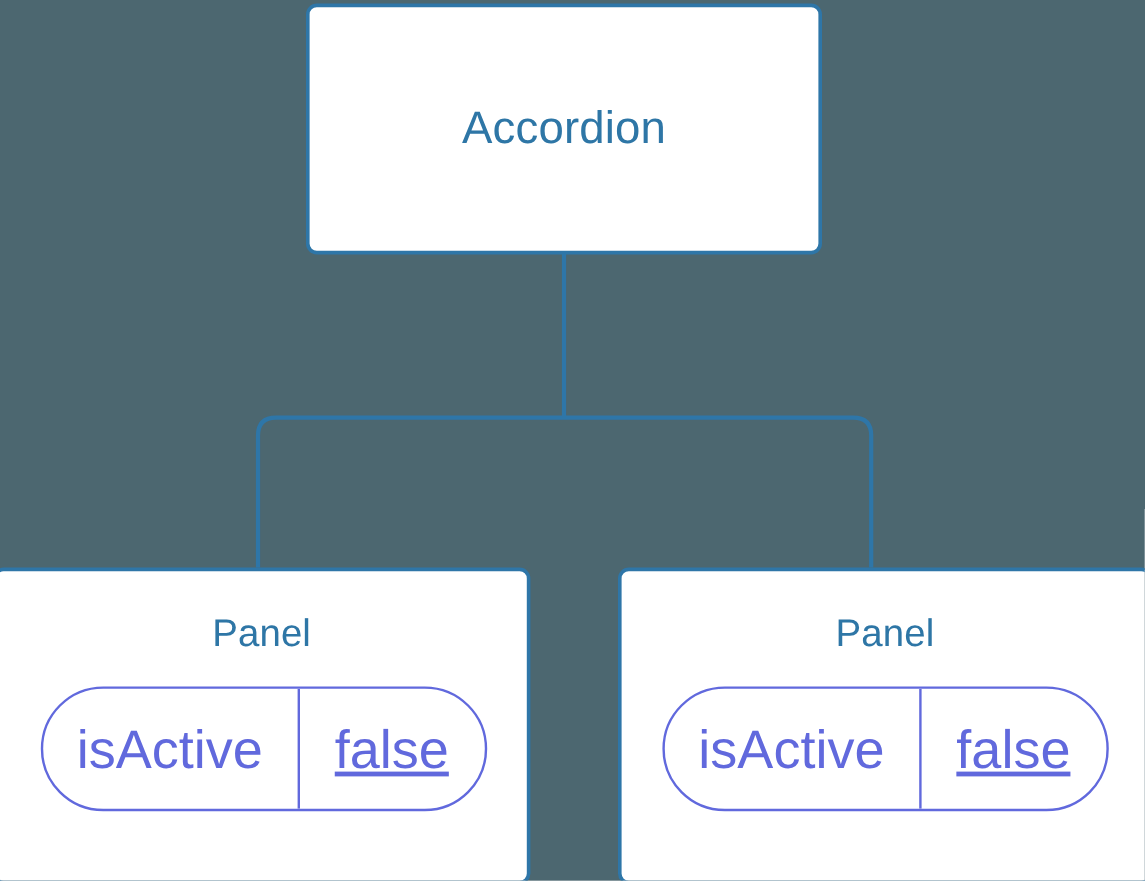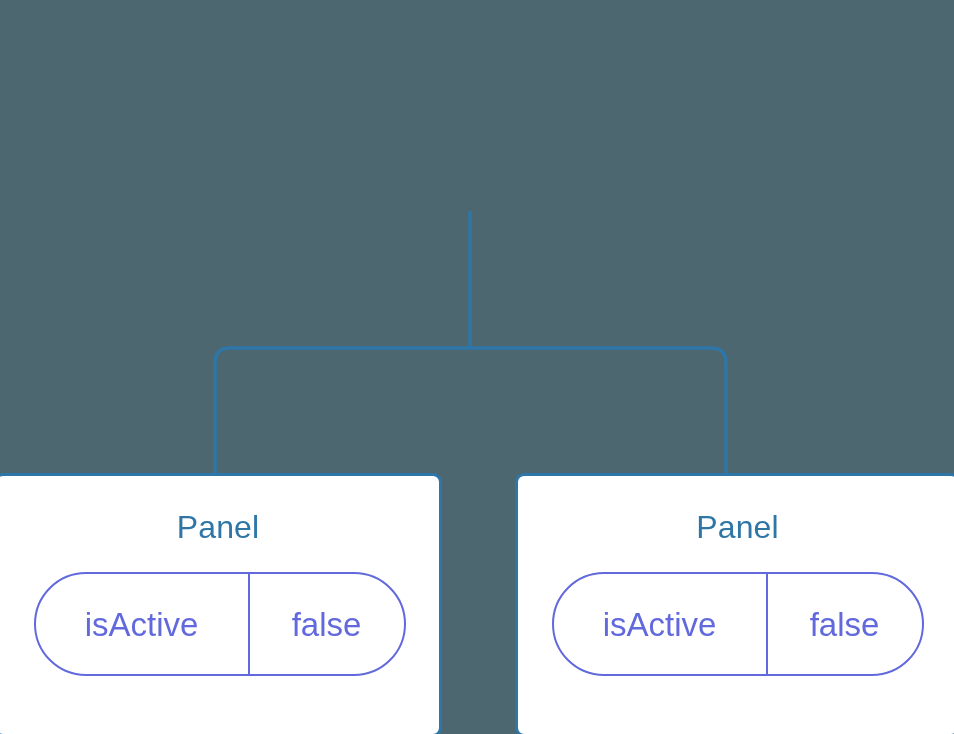--- a/index.html
+++ b/index.html
@@ -93,48 +93,52 @@
     background: #ffffff;
     box-sizing: border-box;
     overflow: hidden;
   }
 
   .prop-key, .prop-value {
     display: flex;
     align-items: center;
     justify-content: center;
     color: #6169dd;
-    font-size: 33px;
+    font-size: 45px;
     line-height: 1;
     white-space: nowrap;
     box-sizing: border-box;
   }
 
   .prop-key {
     width: 214px;
     border-right: 2px solid #6169dd;
   }
 
   .prop-value {
     width: 154px;
+    text-decoration: underline;
   }
 
   .child-left-pill  { margin-left: 3px; }
   .child-right-pill { margin-left: 0px; }
 </style>
 </head>
 <body>
 
 <div id="diagram-canvas">
 
   <svg id="connector-layer" viewBox="0 0 954 734" width="954" height="734" fill="none" xmlns="http://www.w3.org/2000/svg">
     <path d="M 470 211 L 470 348" stroke="#2e76a8" stroke-width="3.5" stroke-linecap="butt"></path>
     <path d="M 215 473 L 215 363 Q 215 348 230 348 L 711 348 Q 726 348 726 363 L 726 473" stroke="#2e76a8" stroke-width="3.5" stroke-linecap="butt"></path>
   </svg>
 
+  <div class="node-box node-root">
+    <div class="node-title">Accordion</div>
+  </div>
 
   <div class="node-box node-child-left">
     <div class="node-title">Panel</div>
     <div class="prop-pill child-left-pill">
       <div class="prop-key">isActive</div>
       <div class="prop-value">false</div>
     </div>
   </div>
 
   <div class="node-box node-child-right">

